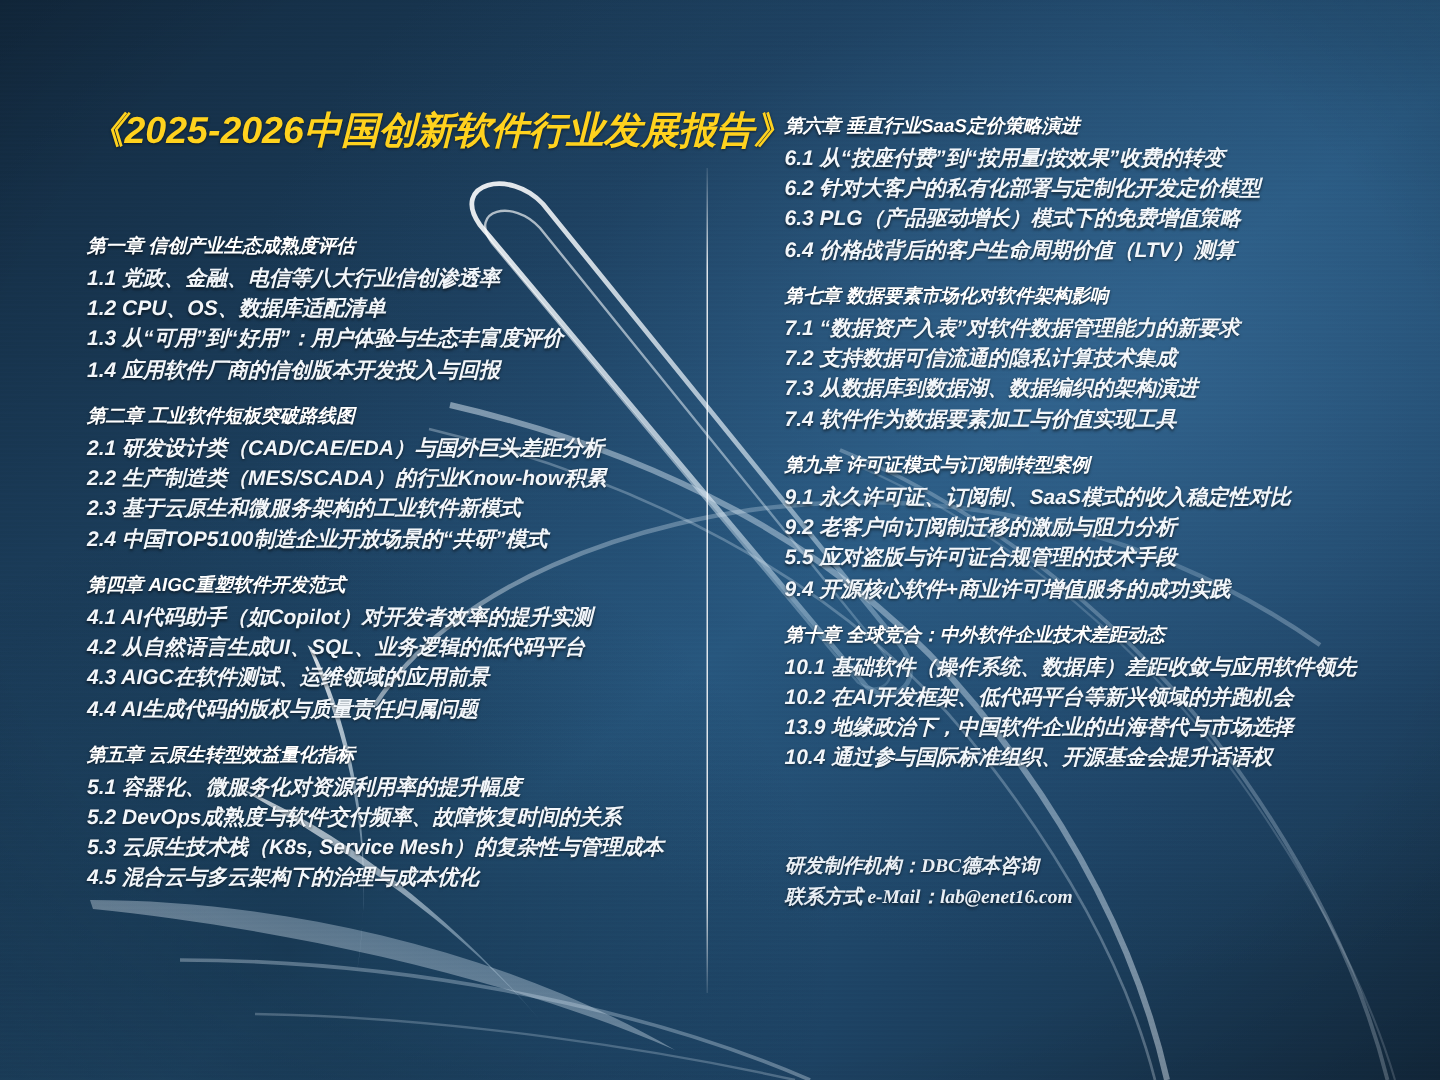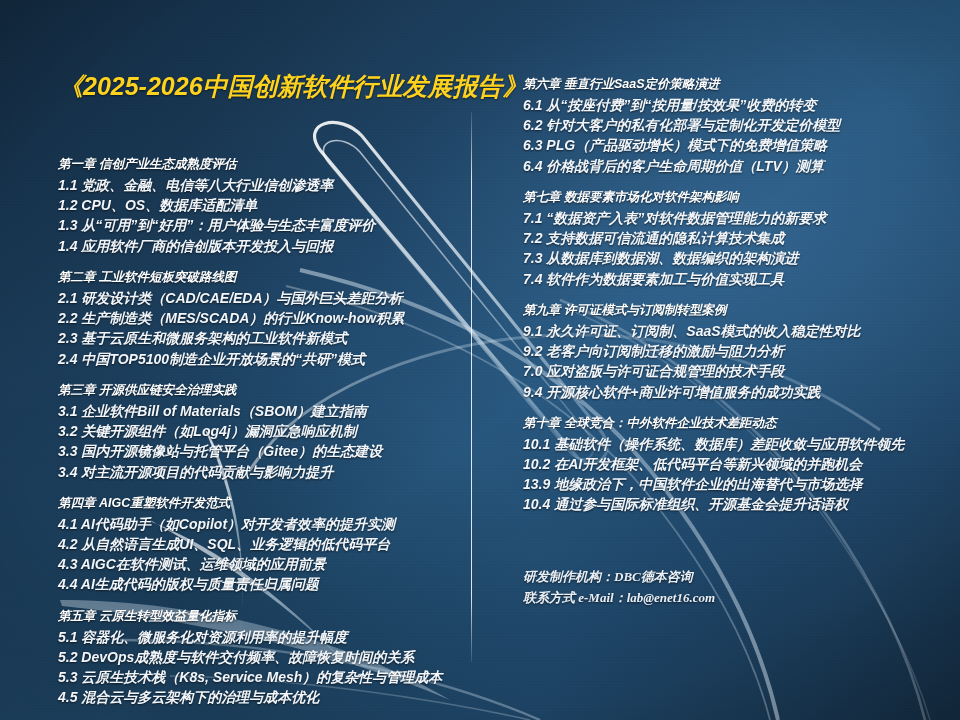--- a/index.html
+++ b/index.html
@@ -115,27 +115,20 @@
         <div class="chapter-item">1.4 应用软件厂商的信创版本开发投入与回报</div>
       </div>
       <div class="chapter">
         <div class="chapter-title">第二章 工业软件短板突破路线图</div>
         <div class="chapter-item">2.1 研发设计类（CAD/CAE/EDA）与国外巨头差距分析</div>
         <div class="chapter-item">2.2 生产制造类（MES/SCADA）的行业Know-how积累</div>
         <div class="chapter-item">2.3 基于云原生和微服务架构的工业软件新模式</div>
         <div class="chapter-item">2.4 中国TOP5100制造企业开放场景的“共研”模式</div>
       </div>
       <div class="chapter">
-        <div class="chapter-title">第三章 开源供应链安全治理实践</div>
-        <div class="chapter-item">3.1 企业软件Bill of Materials（SBOM）建立指南</div>
-        <div class="chapter-item">3.2 关键开源组件（如Log4j）漏洞应急响应机制</div>
-        <div class="chapter-item">3.3 国内开源镜像站与托管平台（Gitee）的生态建设</div>
-        <div class="chapter-item">3.4 对主流开源项目的代码贡献与影响力提升</div>
-      </div>
-      <div class="chapter">
         <div class="chapter-title">第四章 AIGC重塑软件开发范式</div>
         <div class="chapter-item">4.1 AI代码助手（如Copilot）对开发者效率的提升实测</div>
         <div class="chapter-item">4.2 从自然语言生成UI、SQL、业务逻辑的低代码平台</div>
         <div class="chapter-item">4.3 AIGC在软件测试、运维领域的应用前景</div>
         <div class="chapter-item">4.4 AI生成代码的版权与质量责任归属问题</div>
       </div>
       <div class="chapter">
         <div class="chapter-title">第五章 云原生转型效益量化指标</div>
         <div class="chapter-item">5.1 容器化、微服务化对资源利用率的提升幅度</div>
         <div class="chapter-item">5.2 DevOps成熟度与软件交付频率、故障恢复时间的关系</div>
@@ -155,21 +148,21 @@
         <div class="chapter-title">第七章 数据要素市场化对软件架构影响</div>
         <div class="chapter-item">7.1 “数据资产入表”对软件数据管理能力的新要求</div>
         <div class="chapter-item">7.2 支持数据可信流通的隐私计算技术集成</div>
         <div class="chapter-item">7.3 从数据库到数据湖、数据编织的架构演进</div>
         <div class="chapter-item">7.4 软件作为数据要素加工与价值实现工具</div>
       </div>
       <div class="chapter">
         <div class="chapter-title">第九章 许可证模式与订阅制转型案例</div>
         <div class="chapter-item">9.1 永久许可证、订阅制、SaaS模式的收入稳定性对比</div>
         <div class="chapter-item">9.2 老客户向订阅制迁移的激励与阻力分析</div>
-        <div class="chapter-item">7.0 应对盗版与许可证合规管理的技术手段</div>
+        <div class="chapter-item">5.5 应对盗版与许可证合规管理的技术手段</div>
         <div class="chapter-item">9.4 开源核心软件+商业许可增值服务的成功实践</div>
       </div>
       <div class="chapter">
         <div class="chapter-title">第十章 全球竞合：中外软件企业技术差距动态</div>
         <div class="chapter-item">10.1 基础软件（操作系统、数据库）差距收敛与应用软件领先</div>
         <div class="chapter-item">10.2 在AI开发框架、低代码平台等新兴领域的并跑机会</div>
         <div class="chapter-item">13.9 地缘政治下，中国软件企业的出海替代与市场选择</div>
         <div class="chapter-item">10.4 通过参与国际标准组织、开源基金会提升话语权</div>
       </div>
     </div>

